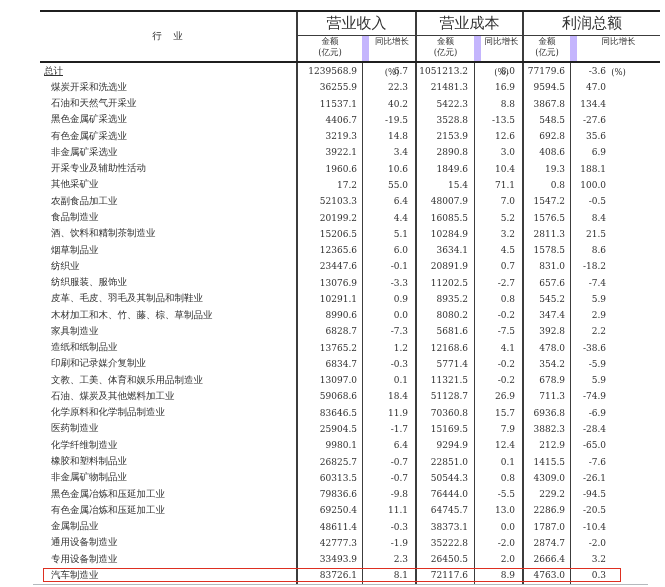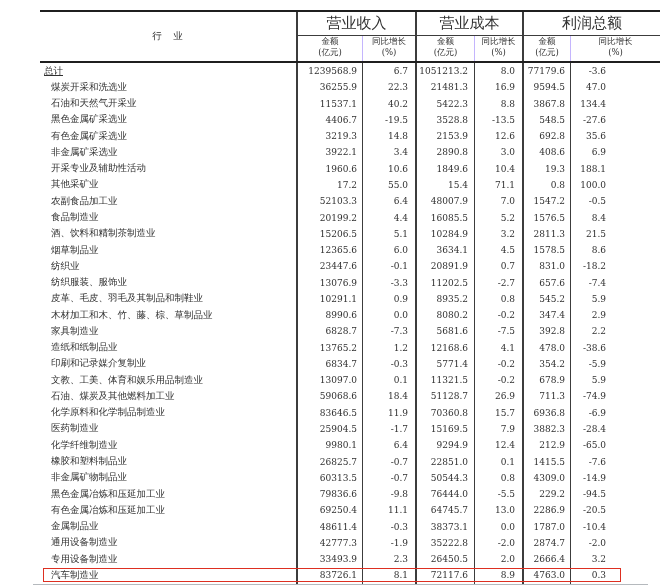--- a/index.html
+++ b/index.html
@@ -32,21 +32,21 @@
   }
   .h-g1 { grid-row:1; grid-column:2/4; border-left:2px solid #3c3c3c; }
   .h-g2 { grid-row:1; grid-column:4/6; border-left:2px solid #3c3c3c; }
   .h-g3 { grid-row:1; grid-column:6/8; border-left:2px solid #3c3c3c; }
   .h-sub {
     grid-row:2;
     display:flex; flex-direction:column; align-items:center; justify-content:flex-start;
     font-size:8.5px; line-height:1.3; text-align:center;
   }
   .h-sub.thickL { border-left:2px solid #3c3c3c; }
-  .h-sub.thinL  { border-left:1px solid #c4b5fd; }
+  .h-sub.thinL  { border-left:7px solid #c4b5fd;gap:20px; }
 
   
   .tbody { display:block; }
   .row {
     display:grid;
     grid-template-columns:256px 66px 53px 59px 48px 48px 90px;
     height:16.28px;
     align-items:center;
   }
   .row .c { box-sizing:border-box; height:100%; display:flex; align-items:center; }
@@ -335,21 +335,21 @@
           <div class="c c-num c6">1415.5</div>
           <div class="c c-num c7">-7.6</div>
         </div>
         <div class="row">
           <div class="c c-label">非金属矿物制品业</div>
           <div class="c c-num c2">60313.5</div>
           <div class="c c-num c3">-0.7</div>
           <div class="c c-num c4">50544.3</div>
           <div class="c c-num c5">0.8</div>
           <div class="c c-num c6">4309.0</div>
-          <div class="c c-num c7">-14.9</div>
+          <div class="c c-num c7">-26.1</div>
         </div>
         <div class="row">
           <div class="c c-label">黑色金属冶炼和压延加工业</div>
           <div class="c c-num c2">79836.6</div>
           <div class="c c-num c3">-9.8</div>
           <div class="c c-num c4">76444.0</div>
           <div class="c c-num c5">-5.5</div>
           <div class="c c-num c6">229.2</div>
           <div class="c c-num c7">-94.5</div>
         </div>

